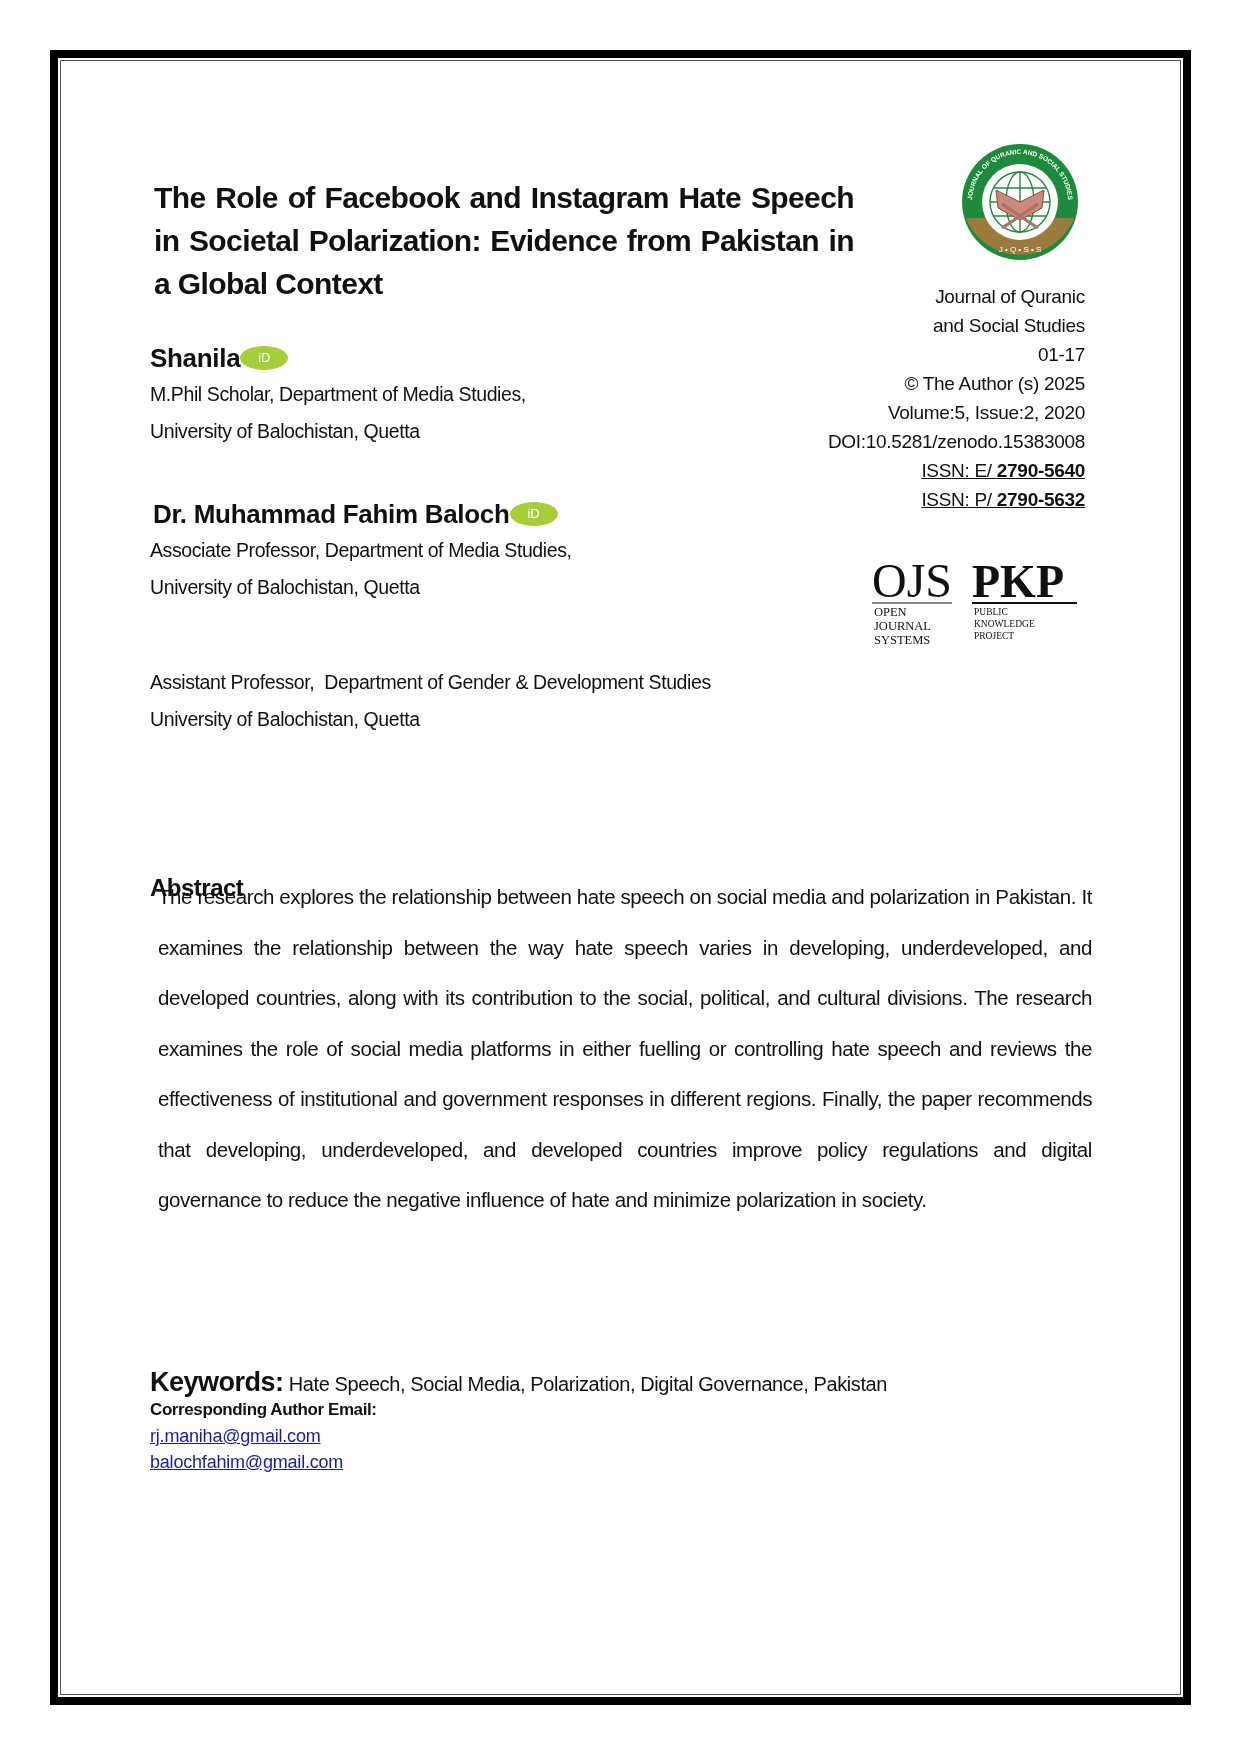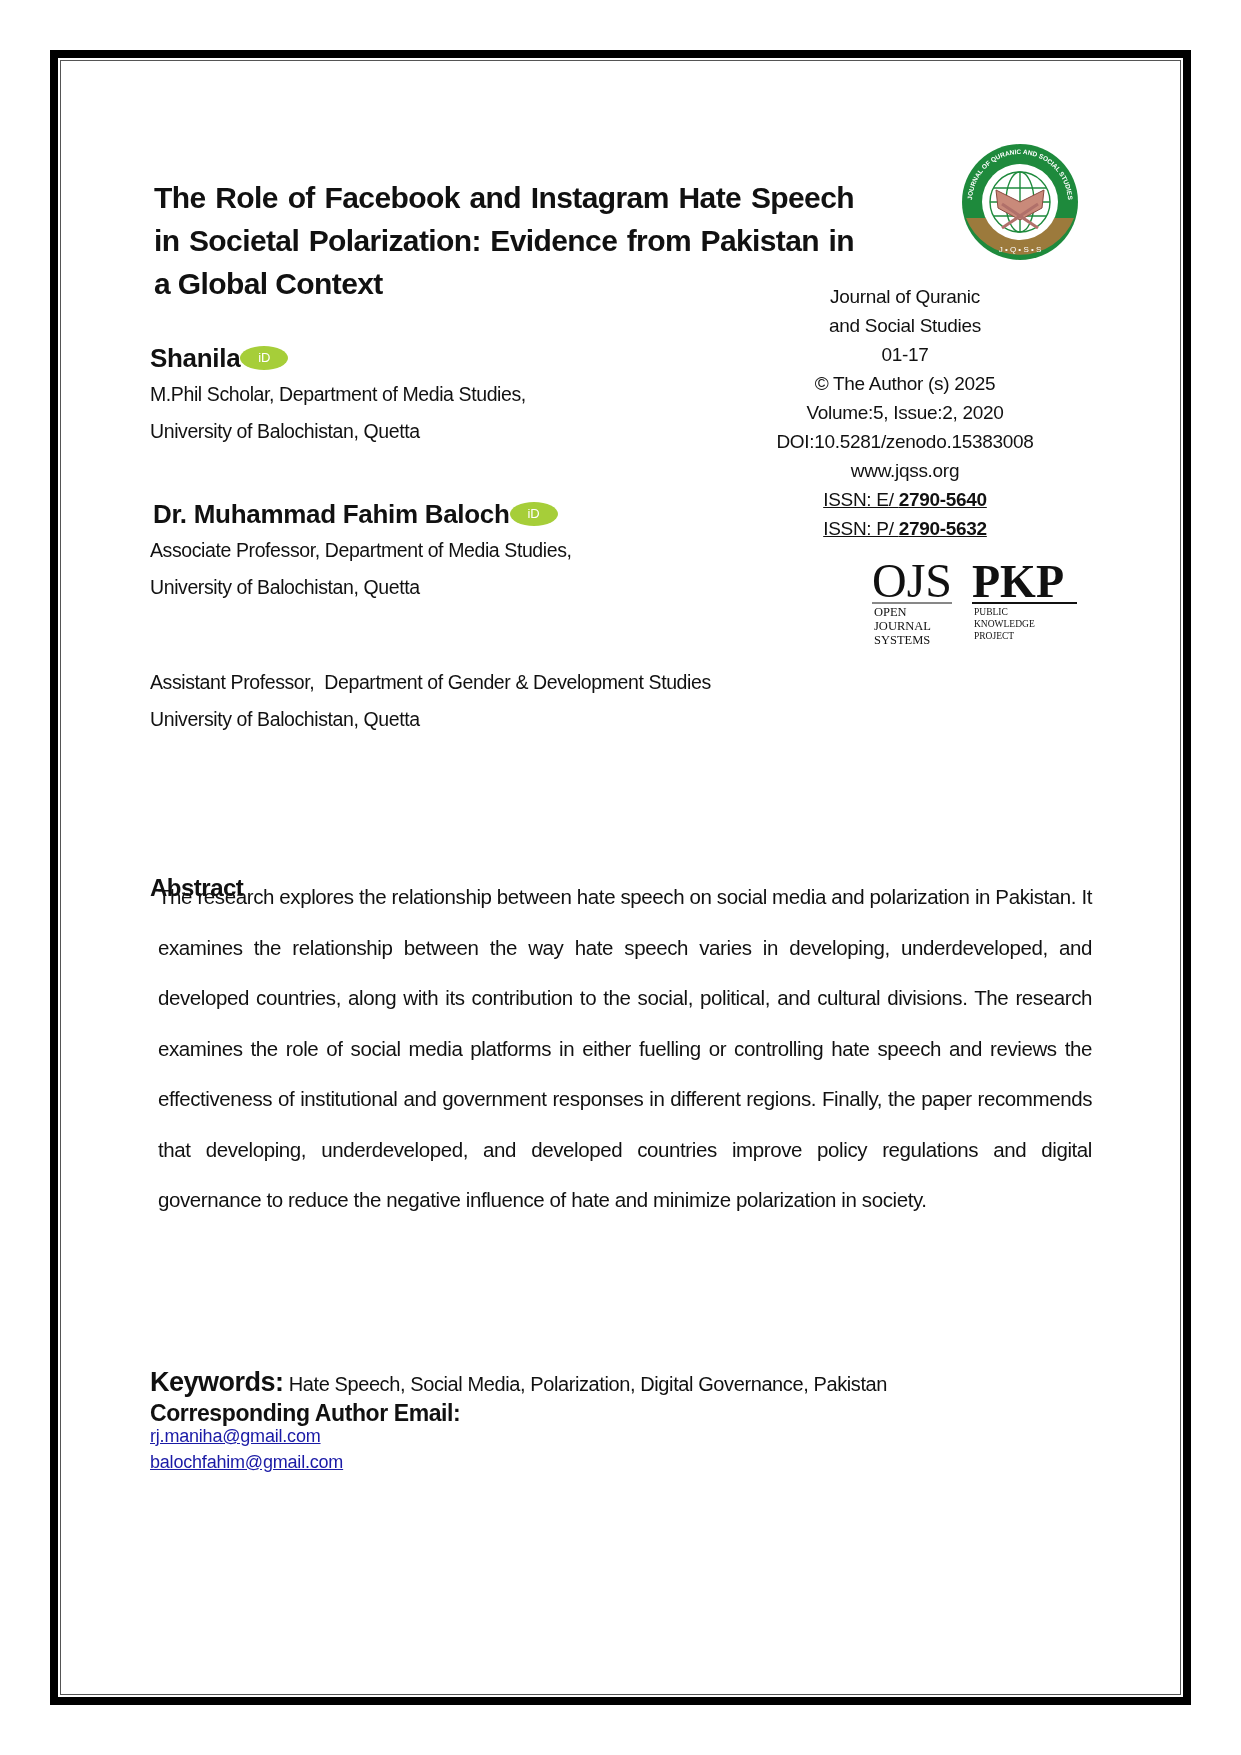--- a/index.html
+++ b/index.html
@@ -8,34 +8,34 @@
   .frame-outer { position:absolute; left:50px; top:50px; width:1141px; height:1655px;
                  box-sizing:border-box; border:8px solid #000; }
   .frame-inner { position:absolute; left:60px; top:60px; width:1121px; height:1635px;
                  box-sizing:border-box; border:1px solid #555; }
   .title { position:absolute; left:146px; top:168px; width:700px; margin:8px;
            font-family:"Liberation Sans", sans-serif; font-weight:bold; font-size:30px;
            line-height:43px; letter-spacing:-0.6px; text-align:justify; color:#111; }
   .logo { position:absolute; left:942px; top:140px; width:155px; height:125px; }
   .meta { position:absolute; right:156px; top:282px; width:360px; text-align:right;
           font-size:19px; line-height:29px; color:#111; letter-spacing:-0.3px; }
-  .meta div { white-space:nowrap;text-align:center; }
+  .meta div { white-space:nowrap; }
   .meta .u { text-decoration:underline; }
   .meta b { font-weight:bold; }
   .ojspkp { position:absolute; left:872px; top:555px; width:220px; height:95px; }
   .author { position:absolute; left:150px; font-size:19.5px; line-height:37px; letter-spacing:-0.4px; }
   .author .name { font-weight:bold; font-size:26px; line-height:36px; display:flex; align-items:center; letter-spacing:-0.3px; }
   .orcid { display:inline-block; width:48px; height:24px; border-radius:50%; background:#a6ce39;
            color:#fff; font-size:13px; font-weight:normal; line-height:24px; text-align:center; letter-spacing:0; }
   .abstract-h { position:absolute; left:150px; top:874px; font-weight:bold; font-size:24px; letter-spacing:-0.5px; margin:0; }
   .abstract { position:absolute; left:158px; top:872px; width:934px; font-size:20.5px;
               line-height:50.5px; text-align:justify; letter-spacing:-0.4px; margin:0; }
   .keywords { position:absolute; left:150px; top:1367px; font-size:20px; letter-spacing:-0.4px; white-space:nowrap; }
   .keywords .kw-label { font-weight:bold; font-size:27px; letter-spacing:-0.5px; }
-  .corr { position:absolute; left:150px; top:1400px; font-weight:bold; font-size:23px; letter-spacing:-0.4px; }
+  .corr { position:absolute; left:150px; top:1400px; font-weight:bold; font-size:17px; letter-spacing:-0.4px; }
   .email { position:absolute; left:150px; font-size:18px; color:#1a1aa6; text-decoration:underline; letter-spacing:-0.2px; }
 </style>
 </head>
 <body>
 
 <div class="frame-outer"></div>
 <div class="frame-inner"></div>
 
 <h1 class="title">The Role of Facebook and Instagram Hate Speech in Societal Polarization: Evidence from Pakistan in a Global Context</h1>
 
@@ -63,21 +63,20 @@
   <text x="78" y="112" text-anchor="middle" font-family="Liberation Sans, sans-serif" font-size="8" fill="#ffffff">J • Q • S • S</text>
 </svg>
 
 <div class="meta">
   <div>Journal of Quranic</div>
   <div>and Social Studies</div>
   <div>01-17</div>
   <div>© The Author (s) 2025</div>
   <div>Volume:5, Issue:2, 2020</div>
   <div>DOI:10.5281/zenodo.15383008</div>
-  <div>www.jqss.org</div>
   <div class="u"><span>ISSN: E/ </span><b>2790-5640</b></div>
   <div class="u"><span>ISSN: P/ </span><b>2790-5632</b></div>
 </div>
 
 <svg class="ojspkp" viewBox="0 0 220 95">
   <g>
     <text x="0" y="42" font-family="Liberation Serif, serif" font-size="48" fill="#111">OJS</text>
     <line x1="0" y1="48" x2="80" y2="48" stroke="#111" stroke-width="1"></line>
     <text x="2" y="61" font-family="Liberation Serif, serif" font-size="12.5" fill="#111">OPEN</text>
     <text x="2" y="75" font-family="Liberation Serif, serif" font-size="12.5" fill="#111">JOURNAL</text>

